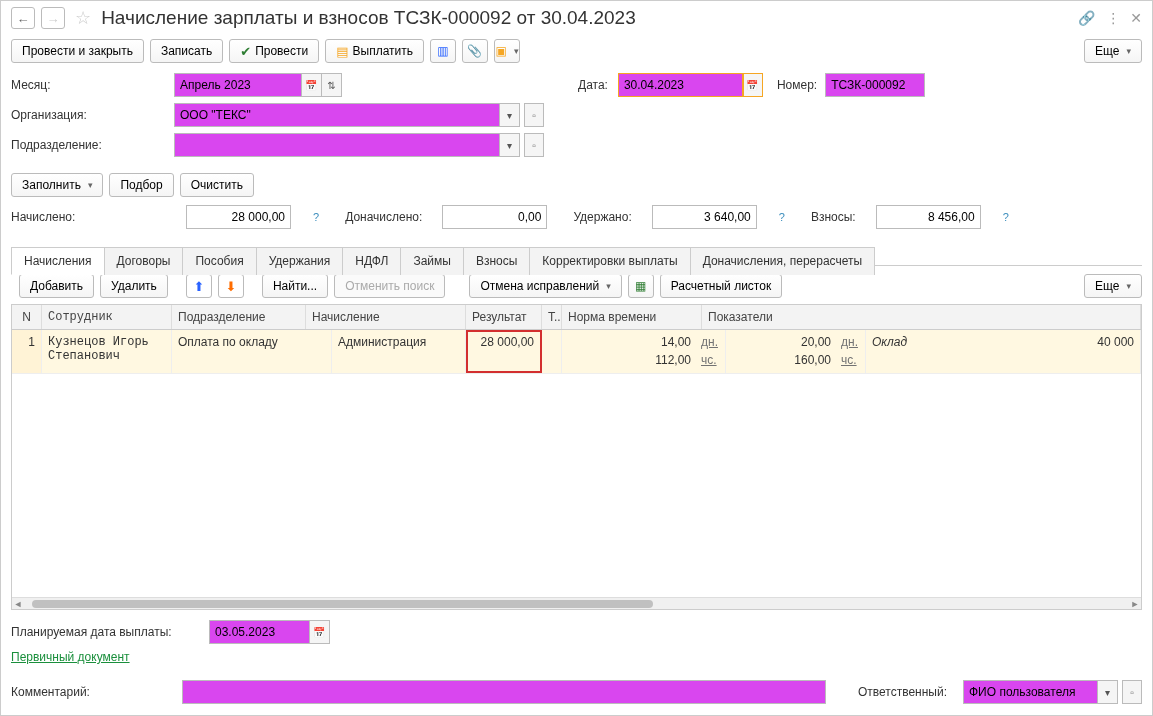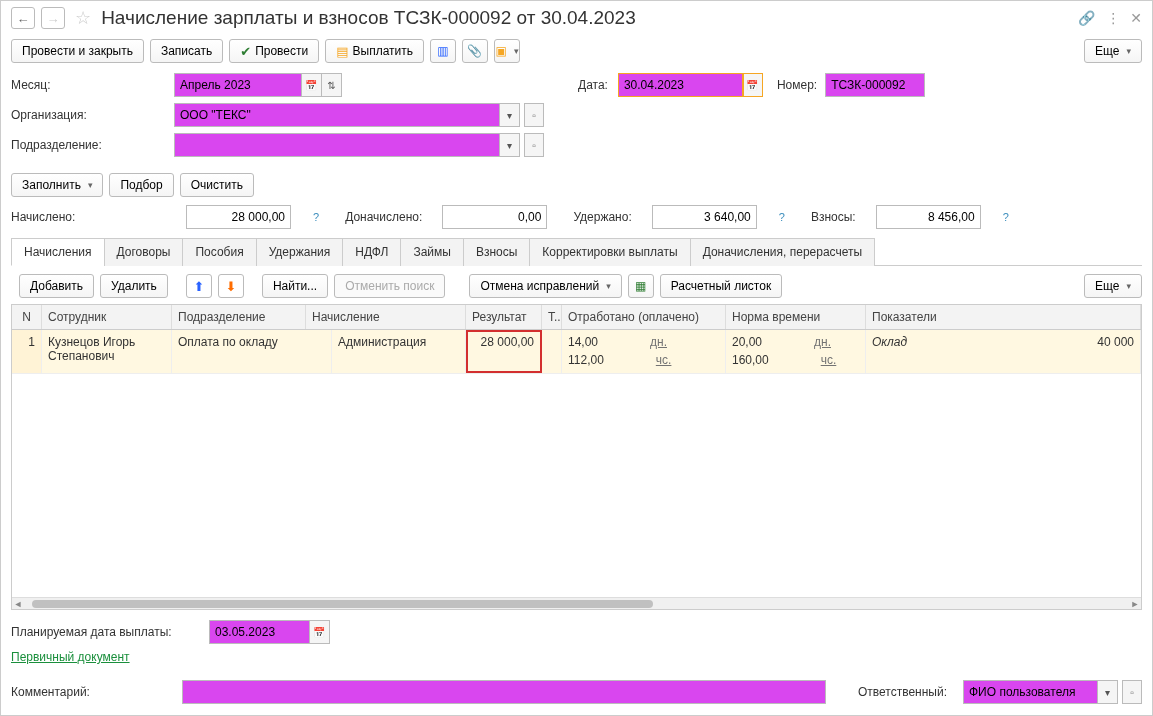--- a/index.html
+++ b/index.html
@@ -151,21 +151,21 @@
   }
   .tab {
     padding: 6px 12px;
     border: 1px solid #ccc;
     border-bottom: none;
     background: #f3f3f3;
     margin-right: -1px;
     cursor: pointer;
     font-size: 12px;
     position: relative;
-    top: 1px;
+    top: 10px;
   }
   .tab.active {
     background: #fff;
     border-bottom: 1px solid #fff;
   }
   .tab-toolbar {
     display: flex;
     gap: 6px;
     padding: 8px 10px 6px 18px;
     align-items: center;
@@ -195,21 +195,21 @@
     background: #f3f3f3;
     border-bottom: 1px solid #ccc;
     font-size: 12px;
   }
   .th {
     padding: 5px 6px;
     border-right: 1px solid #ddd;
     color: #444;
   }
   .col-n { width: 30px; text-align: center; }
-  .col-emp { width: 130px; }
+  .col-emp { width: 130px; font-family: Liberation Mono, monospace; }
   .col-dept { width: 134px; }
   .col-accr { width: 160px; }
   .col-res { width: 76px; }
   .col-t { width: 20px; text-align: center; }
   .col-worked { width: 164px; }
   .col-norm { width: 140px; }
   .col-ind { flex: 1; }
   .trow {
     display: flex;
     border-bottom: 1px solid #eee;
@@ -222,21 +222,21 @@
     border-right: 1px solid #eee;
   }
   .td.col-n { background: #fff3d6; text-align: right; }
   .td.col-res { text-align: right; }
   .result-cell {
     border: 2px solid #d32f2f !important;
     text-align: right;
     padding: 3px 6px;
   }
   .subcells { display: flex; flex-direction: column; gap: 4px; }
-  .subcell-row { display: flex; justify-content: flex-start; gap: 42px; }
+  .subcell-row { display: flex; justify-content: flex-end; }
   .unit { color: #737373; padding-left: 10px; width: 28px; text-decoration: underline; }
   .scrollbar-h {
     position: absolute;
     bottom: 0;
     left: 0;
     right: 0;
     height: 12px;
     background: #f0f0f0;
     border-top: 1px solid #ddd;
     display: flex;
@@ -410,21 +410,20 @@
 </div>
 
 <div class="table-wrap">
   <div class="thead">
     <div class="th col-n">N</div>
     <div class="th col-emp">Сотрудник</div>
     <div class="th col-dept">Подразделение</div>
     <div class="th col-accr">Начисление</div>
     <div class="th col-res">Результат</div>
     <div class="th col-t">Т..</div>
-    <div class="th col-worked">Отработано (оплачено)</div>
     <div class="th col-norm">Норма времени</div>
     <div class="th col-ind">Показатели</div>
   </div>
   <div class="trow">
     <div class="td col-n">1</div>
     <div class="td col-emp">Кузнецов Игорь Степанович</div>
     <div class="td col-accr">Оплата по окладу</div>
     <div class="td col-dept">Администрация</div>
     <div class="td col-res result-cell">28 000,00</div>
     <div class="td col-t"></div>

